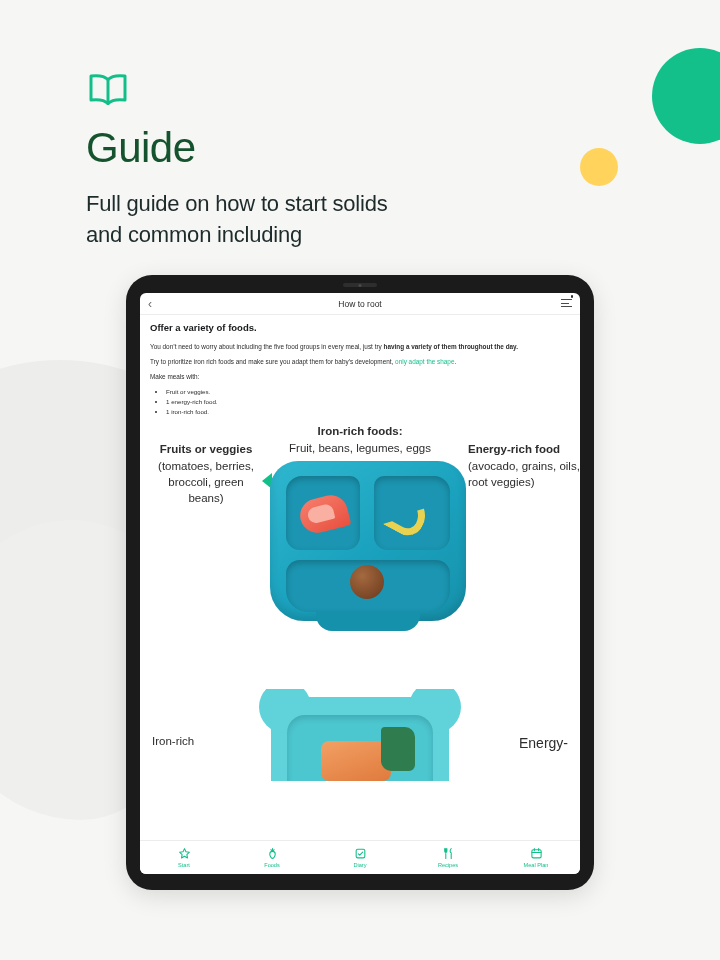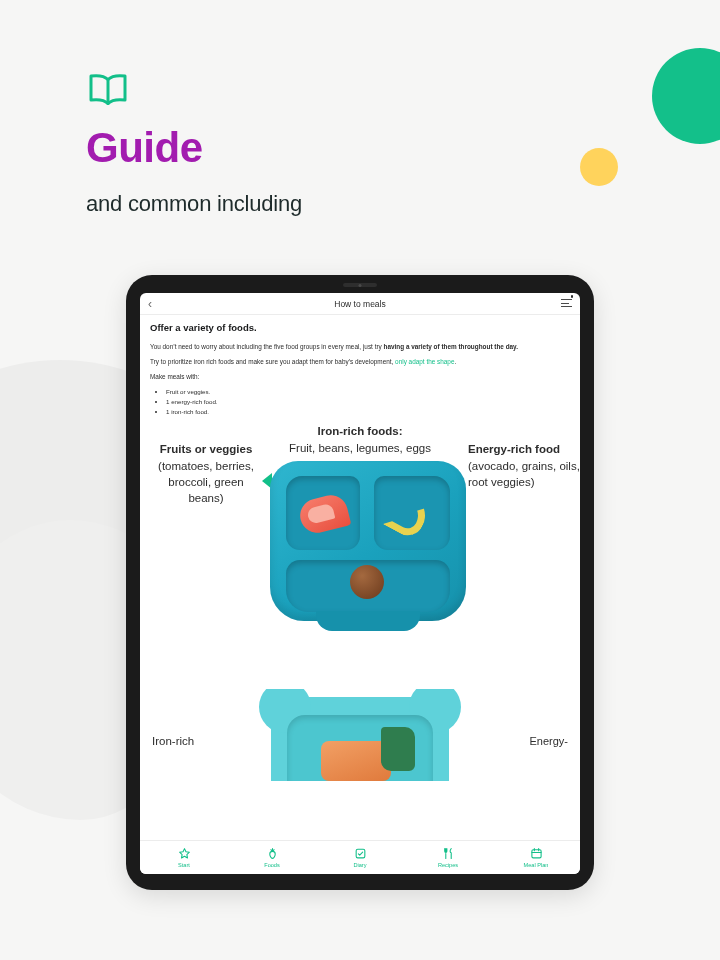--- a/index.html
+++ b/index.html
@@ -43,21 +43,21 @@
     left: -60px; top: 520px;
     width: 260px; height: 300px;
     border-radius: 50% 50% 46% 54% / 50% 46% 54% 50%;
     background: #efefee;
   }
 
   
   .header { position: absolute; left: 86px; top: 72px; width: 540px; }
   .book-icon { display: block; margin-bottom: 16px; }
   .title {
-    font-size: 42px; font-weight: bold; color: #a21caf;
+    font-size: 42px; font-weight: normal; color: #14532d;
     letter-spacing: -0.5px; line-height: 1.05;
   }
   .subtitle {
     margin-top: 18px;
     font-size: 22px; color: #1e2b2b; line-height: 1.42;
     font-weight: 500; letter-spacing: -0.2px;
     max-width: 420px;
   }
 
   
@@ -255,21 +255,21 @@
     width: 34px; height: 44px;
     background: #2f7d4e;
     border-radius: 4px 10px 6px 10px;
   }
   .bear-lbl-l {
     position: absolute; left: 2px; top: 46px;
     font-size: 11.5px; color: #2d2d2d;
   }
   .bear-lbl-r {
     position: absolute; right: 2px; top: 46px;
-    font-size: 11px; color: #2d2d2d;
+    font-size: 14px; color: #2d2d2d;
   }
 
   
   .tabbar {
     flex: 0 0 auto;
     height: 34px;
     border-top: 1px solid #ececec;
     background: #fff;
     display: flex; align-items: center;
   }
@@ -294,33 +294,34 @@
   <div class="header">
     <span class="book-icon">
       <svg width="44" height="34" viewBox="0 0 44 34" fill="none">
         <path d="M22 7.5C18.5 4 13 3 5 4v24c8-1 13.5 0 17 3.5" stroke="#12bf89" stroke-width="3" stroke-linejoin="round" stroke-linecap="round"></path>
         <path d="M22 7.5C25.5 4 31 3 39 4v24c-8-1-13.5 0-17 3.5" stroke="#12bf89" stroke-width="3" stroke-linejoin="round" stroke-linecap="round"></path>
         <path d="M22 7.5v24" stroke="#12bf89" stroke-width="3" stroke-linecap="round"></path>
       </svg>
     </span>
     <div class="title">Guide</div>
     <div class="subtitle">
+      <div>Full guide on how to start solids</div>
       <div>and common including</div>
     </div>
   </div>
 
   <div class="tablet">
     <div class="camera"></div>
     <div class="camera-dot"></div>
 
     <div class="screen">
 
       <div class="app-topbar">
         <span class="back">‹</span>
-        <span class="screen-title">How to meals</span>
+        <span class="screen-title">How to root</span>
         <span class="dot"></span>
         <span class="menu">
           <span></span>
             <span></span>
             <span></span>
         </span>
       </div>
 
       <div class="content">
         <div class="h-bold">Offer a variety of foods.</div>

